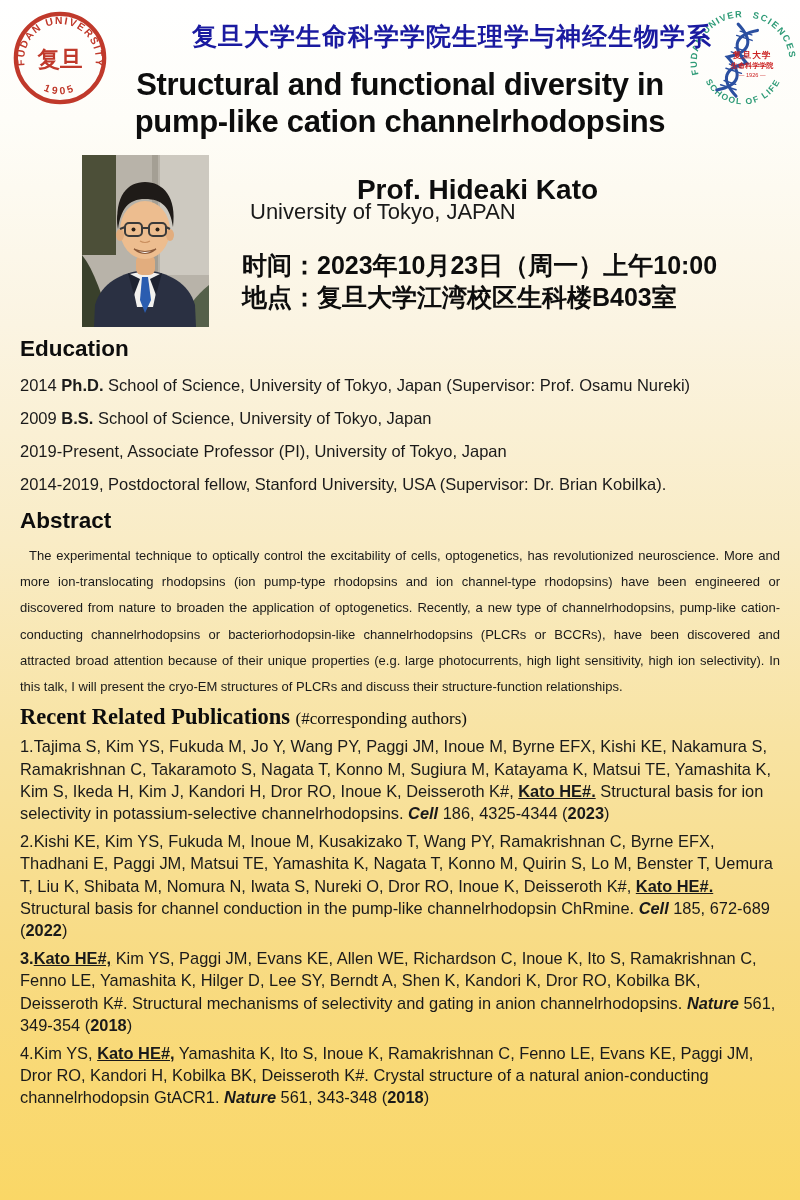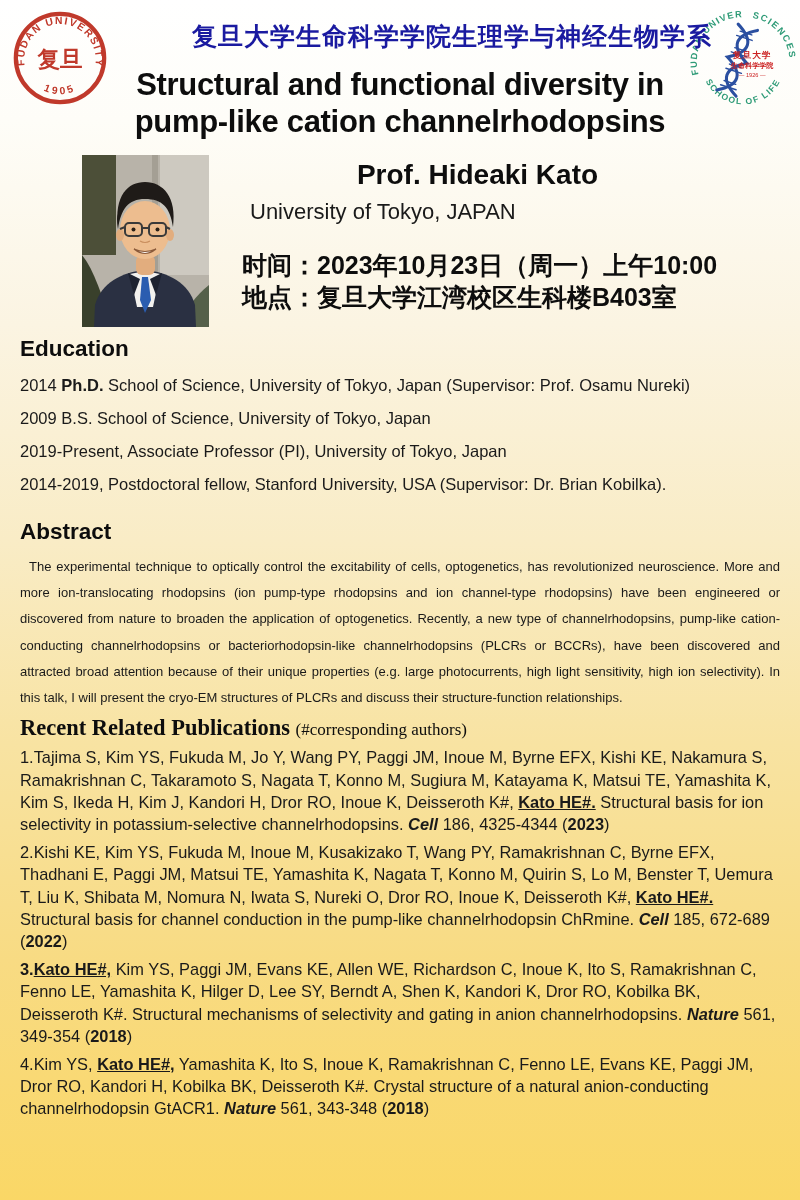--- a/index.html
+++ b/index.html
@@ -8,29 +8,29 @@
     position:relative;width:800px;height:1200px;overflow:hidden;color:#1a1a1a;
     background:linear-gradient(180deg,#ffffff 0%,#fefdf8 10%,#fbf4e2 27%,#f9ecc6 45%,#f8e3a2 62%,#f8db83 80%,#fad766 100%);
   }
   .seal{position:absolute;left:13px;top:11px;width:94px;height:94px;}
   .lifesci{position:absolute;left:688px;top:5px;width:110px;height:114px;}
   .dept{position:absolute;left:108px;top:20px;width:604px;text-align:right;
         font-size:25px;font-weight:bold;color:#1a1aa0;letter-spacing:1px;}
   .title{position:absolute;left:95px;top:66px;width:610px;text-align:center;
          font-size:31px;font-weight:bold;line-height:37px;color:#0d0d0d;letter-spacing:-0.3px;}
   .photo{position:absolute;left:82px;top:155px;width:127px;height:172px;}
-  .sp-name{position:absolute;left:250px;top:159px;width:455px;text-align:center;
+  .sp-name{position:absolute;left:250px;top:174px;width:455px;text-align:center;
            font-size:28px;font-weight:bold;color:#0d0d0d;}
   .sp-aff{position:absolute;left:250px;top:199px;width:455px;text-align:left;font-size:22px;}
   .sp-meta{position:absolute;left:242px;top:249px;width:540px;font-size:25px;font-weight:bold;line-height:32px;color:#0d0d0d;}
   .content{position:absolute;left:20px;top:330px;width:760px;}
   .sec{font-size:22.5px;font-weight:bold;margin:0;color:#0d0d0d;}
   .sec.edu{margin-top:6px;}
   .sec.pos{margin-top:16px;}
-  .sec.abs{margin-top:25px;}
+  .sec.abs{margin-top:14px;}
   .sec.pub{margin-top:4px;}
   .item{font-size:16.5px;line-height:20px;margin:13px 0 0 0;}
   .abstract{font-size:13px;line-height:26.2px;text-align:justify;text-indent:9px;margin:9px 0 4px 0;}
   .pub-note{font-size:17px;font-weight:normal;}
   .pubitem{font-size:16.4px;line-height:22.4px;margin:5px 0 0 0;}
   .pub-h{margin-top:3px;font-family:Liberation Serif, serif;}
 </style>
 </head>
 <body>
 
@@ -127,21 +127,21 @@
   <div class="sp-name">Prof. Hideaki Kato</div>
   <div class="sp-aff">University of Tokyo, JAPAN</div>
   <div class="sp-meta">
     <div>时间：2023年10月23日（周一）上午10:00</div>
     <div>地点：复旦大学江湾校区生科楼B403室</div>
   </div>
 
   <div class="content">
     <div class="sec edu">Education</div>
     <p class="item"><span>2014 </span><span style="font-weight: bold;">Ph.D.</span><span> School of Science, University of Tokyo, Japan (Supervisor: Prof. Osamu Nureki)</span></p>
-    <p class="item"><span>2009 </span><span style="font-weight: normal;">B.S.</span><span> School of Science, University of Tokyo, Japan</span></p>
+    <p class="item"><span>2009 </span><span style="font-weight: bold;">B.S.</span><span> School of Science, University of Tokyo, Japan</span></p>
 
     <p class="item">2019-Present, Associate Professor (PI), University of Tokyo, Japan</p>
     <p class="item">2014-2019, Postdoctoral fellow, Stanford University, USA (Supervisor: Dr. Brian Kobilka).</p>
 
     <div class="sec abs">Abstract</div>
     <p class="abstract">The experimental technique to optically control the excitability of cells, optogenetics, has revolutionized neuroscience. More and more ion-translocating rhodopsins (ion pump-type rhodopsins and ion channel-type rhodopsins) have been engineered or discovered from nature to broaden the application of optogenetics. Recently, a new type of channelrhodopsins, pump-like cation-conducting channelrhodopsins or bacteriorhodopsin-like channelrhodopsins (PLCRs or BCCRs), have been discovered and attracted broad attention because of their unique properties (e.g. large photocurrents, high light sensitivity, high ion selectivity). In this talk, I will present the cryo-EM structures of PLCRs and discuss their structure-function relationships.</p>
 
     <div class="sec pub pub-h">
       <span>Recent Related Publications</span>
       <span class="pub-note">(#corresponding authors)</span>

